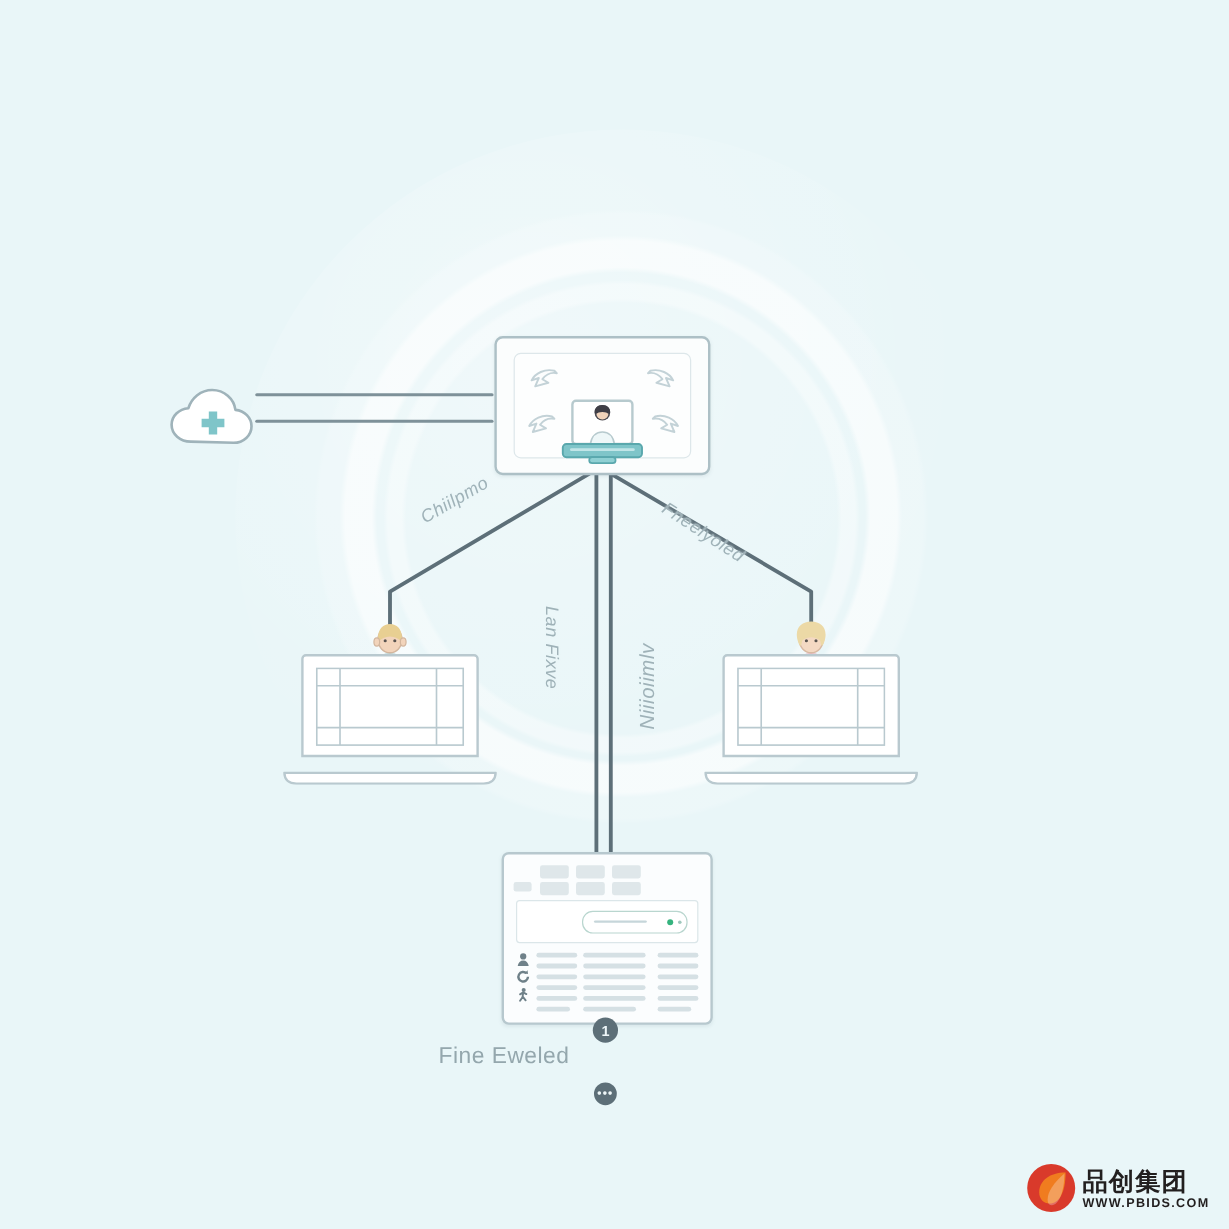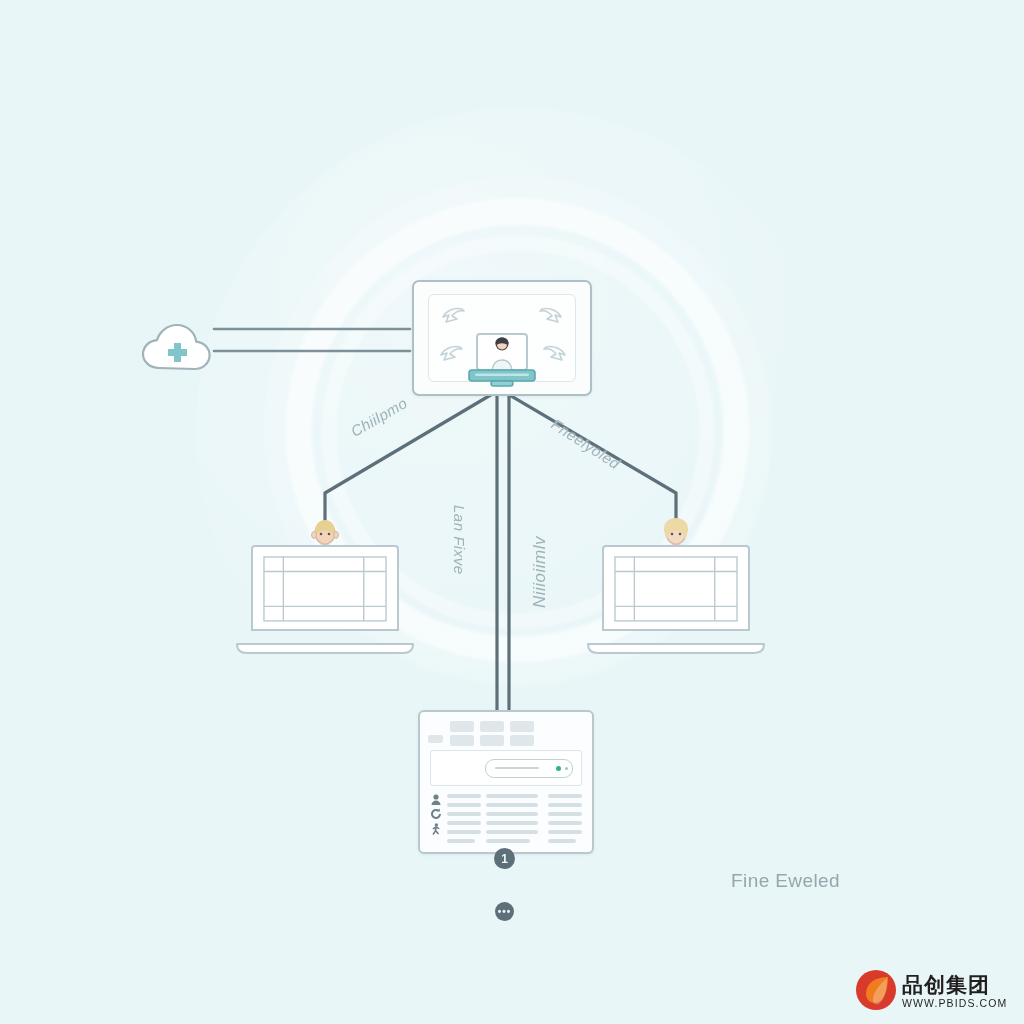--- a/index.html
+++ b/index.html
@@ -96,21 +96,21 @@
   .row-icon{position:absolute;left:0;width:12px;height:12px;}
   .tl{position:absolute;height:3.5px;background:#d5e0e4;border-radius:2px;}
 
   
   .badge{
     border-radius:50%;background:#5d6f78;color:#eef6f8;
     display:flex;align-items:center;justify-content:center;
     font-size:12px;font-weight:700;line-height:1;
   }
   .caption{
-    left:0;width:840px;top:870px;text-align:right;
+    left:0;width:840px;top:870px;text-align:center;
     color:#94a7ad;font-size:19px;letter-spacing:.4px;
   }
 
   
   .cloud{left:140px;top:318px;width:74px;height:54px;}
 
   
   .edge-label{
     color:#9fb2b8;font-size:15px;letter-spacing:.5px;
     white-space:nowrap;font-style:italic;
@@ -119,21 +119,21 @@
 
   
   .wm{right:20px;bottom:6px;width:150px;height:54px;}
   .wm-cn{
     position:absolute;left:48px;top:7px;
     font-family:"DejaVu Sans", sans-serif;
     font-size:21px;font-weight:700;color:#221f1f;letter-spacing:1px;
   }
   .wm-url{
     position:absolute;left:48px;top:33px;
-    font-size:10.5px;font-weight:400;color:#221f1f;letter-spacing:1.1px;
+    font-size:10.5px;font-weight:700;color:#221f1f;letter-spacing:1.1px;
   }
 </style>
 </head>
 <body>
 
 <div id="stage">
 
   <div class="ring ring-glow"></div>
   <div class="ring ring-outer"></div>
   <div class="ring ring-inner"></div>

